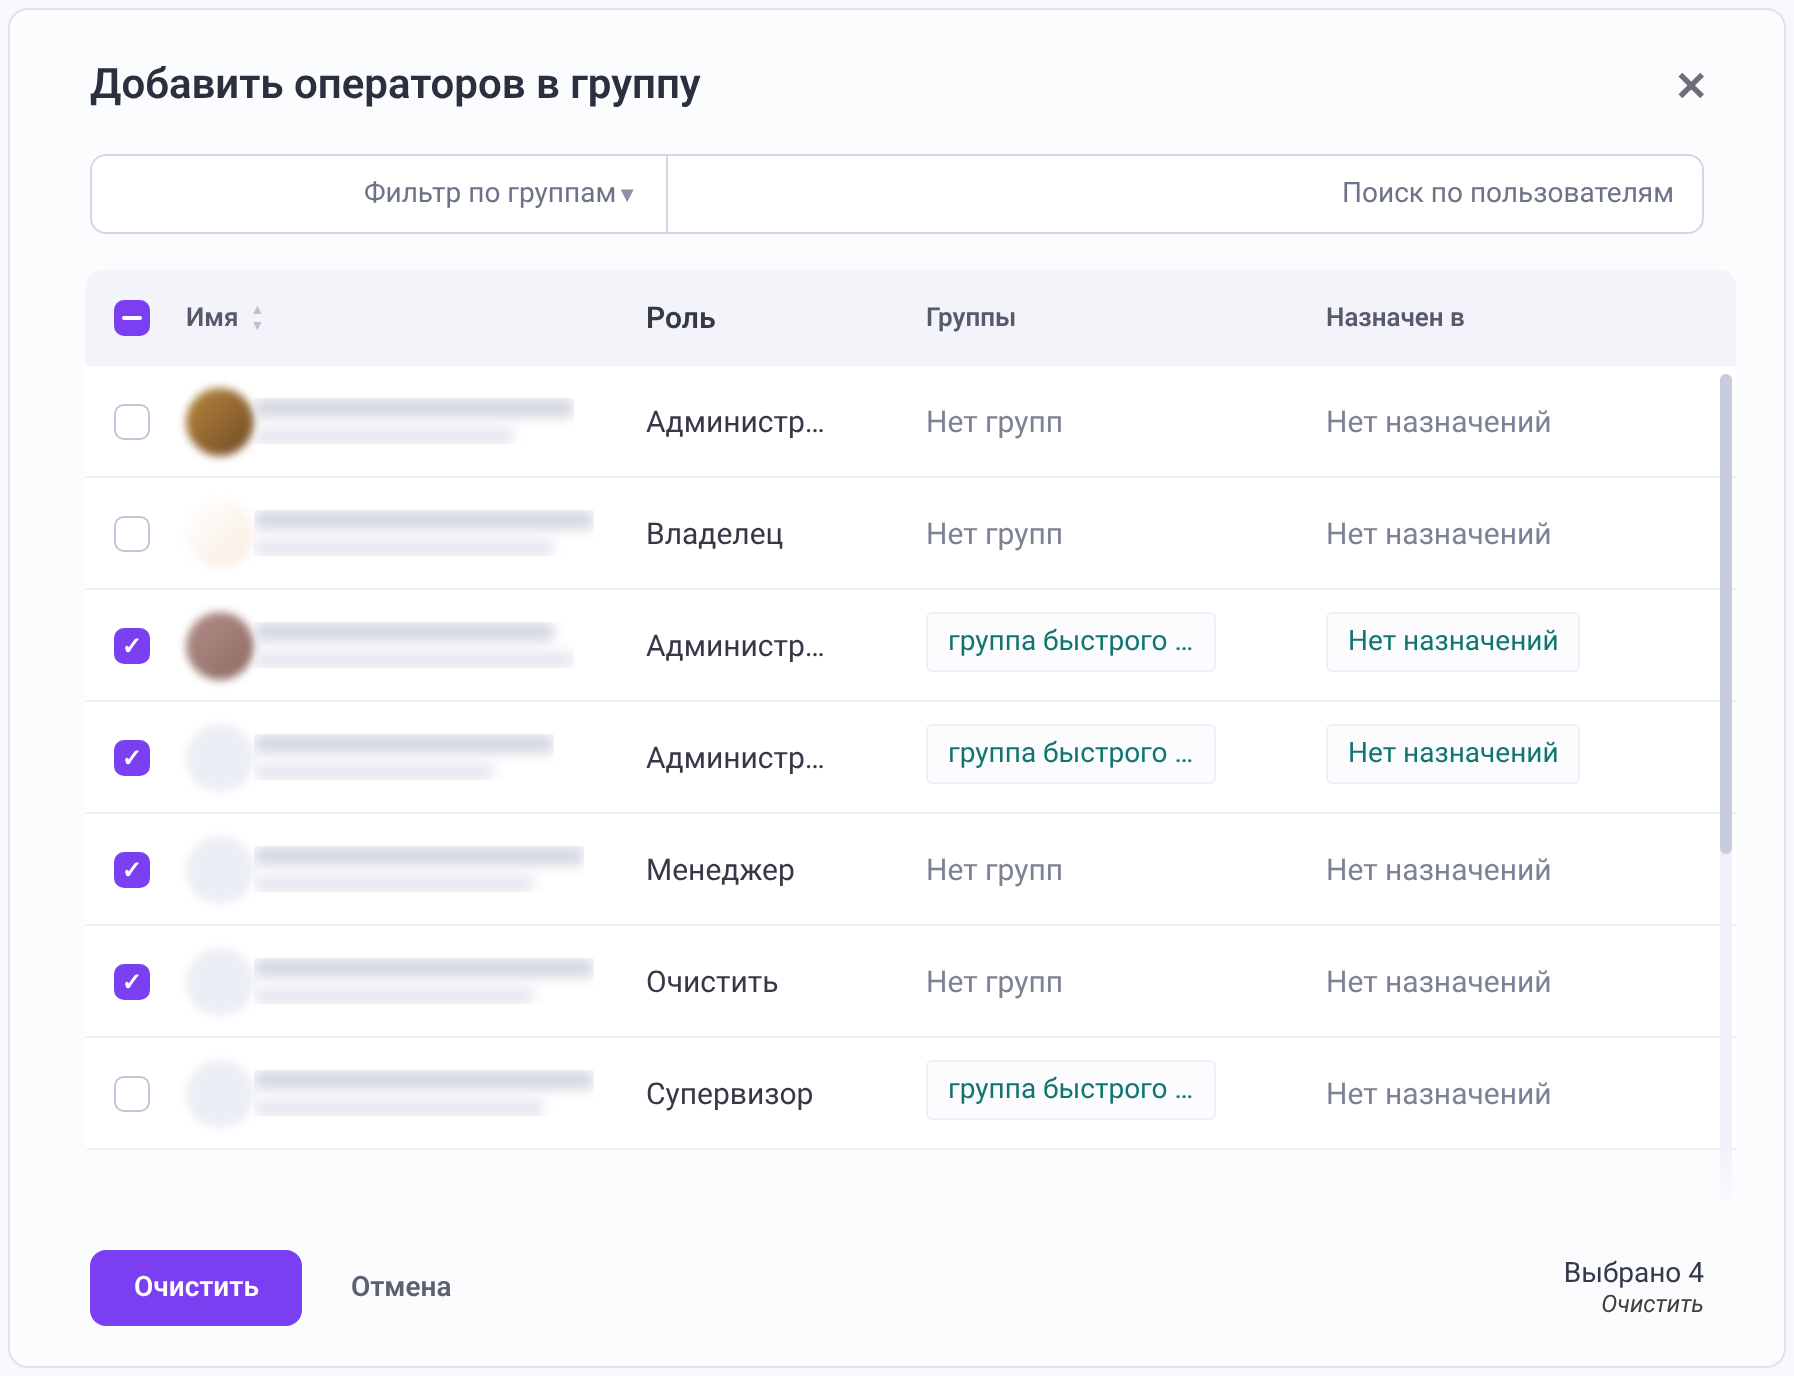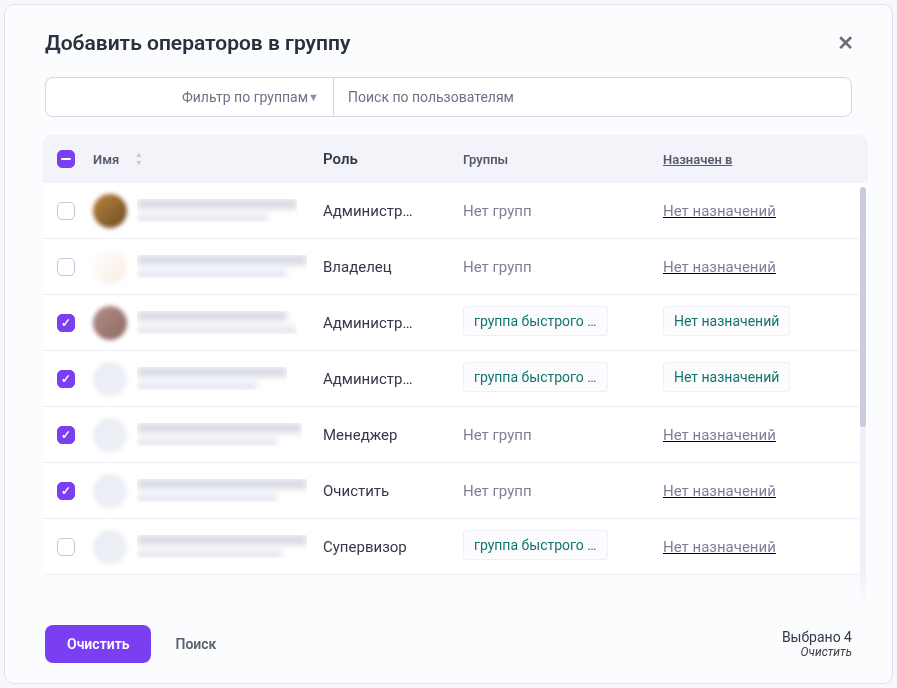--- a/index.html
+++ b/index.html
@@ -4,30 +4,30 @@
 <style>
 * { box-sizing: border-box; margin: 0; padding: 0; font-family: -apple-system, BlinkMacSystemFont, "Segoe UI", Roboto, Arial, sans-serif; }
 body { background: #f8f8fc; width: 897px; height: 688px; overflow: hidden; position: relative; }
 .modal { position: absolute; top: 4px; left: 4px; right: 4px; bottom: 4px; background: #fbfcfe; border: 1px solid #dfe1f0; border-radius: 10px; display: flex; flex-direction: column; }
 .modal-header { display: flex; align-items: center; justify-content: space-between; padding: 22px 30px 0 40px; }
 .modal-title { font-size: 21px; font-weight: 600; color: #2c2f3e; }
 .close-btn { font-size: 20px; font-weight: 700; color: #6d6e7a; cursor: pointer; background: none; border: none; padding: 4px 8px; }
 .filters { display: flex; padding: 18px 40px 0 40px; gap: 0; }
 .filter-dropdown { flex: 0 0 288px; border: 1px solid #d4d6e6; border-right: none; border-radius: 8px 0 0 8px; background: #fff; height: 40px; display: flex; align-items: center; justify-content: flex-end; padding: 0 14px; color: #6d7387; font-size: 14px; cursor: pointer; }
 .filter-dropdown .caret { font-size: 11px; color: #8d90a5; }
-.search-input { flex: 1; border: 1px solid #d4d6e6; border-radius: 0 8px 8px 0; background: #fff; height: 40px; padding: 0 14px; font-size: 14px; color: #6d28d9; outline: none; }
+.search-input { flex: 1; border: 1px solid #d4d6e6; border-radius: 0 8px 8px 0; background: #fff; height: 40px; padding: 0 14px; font-size: 14px; color: #6d28d9; outline: none; text-align: right; }
 .search-input::placeholder { color: #6d7387; }
 .table-wrap { margin: 18px 24px 0 38px; flex: 1; overflow: hidden; position: relative; border-radius: 8px 8px 0 0; }
 .thead { display: flex; align-items: center; background: #f3f4fa; height: 48px; padding-left: 14px; border-radius: 8px 8px 0 0; font-size: 13px; font-weight: 600; color: #58596b; }
 .row { display: flex; align-items: center; height: 56px; padding-left: 14px; border-bottom: 1px solid #edeef5; background: #fff; }
 .col-chk { width: 36px; flex-shrink: 0; display: flex; align-items: center; }
-.col-name { width: 230px; flex-shrink: 0; display: flex; align-items: center; gap: 10px; }
+.col-name { width: 230px; flex-shrink: 0; display: flex; align-items: center; gap: 0; }
 .col-role { width: 140px; flex-shrink: 0; color: #363848; font-size: 15px; white-space: nowrap; overflow: hidden; text-overflow: ellipsis; padding-right: 12px; }
 .col-groups { width: 200px; flex-shrink: 0; padding-right: 10px; }
-.col-assigned { flex: 1; text-decoration: underline; }
+.col-assigned { flex: 1; }
 .checkbox { width: 18px; height: 18px; border-radius: 5px; border: 1.5px solid #c3c5d8; background: #fff; cursor: pointer; display: inline-flex; align-items: center; justify-content: center; }
 .checkbox.checked { background: #7b3ff2; border-color: #7b3ff2; }
 .checkbox.checked::after { content: "✓"; color: #fff; font-size: 12px; font-weight: 700; }
 .checkbox.minus { background: #7b3ff2; border-color: #7b3ff2; }
 .checkbox.minus::after { content: ""; display: block; width: 10px; height: 2px; background: #fff; border-radius: 1px; }
 .avatar { width: 34px; height: 34px; border-radius: 50%; background: #e6e7ef; flex-shrink: 0; filter: blur(2px); }
 .avatar.a1{background:linear-gradient(135deg,#b8863a,#6f4a26);} .avatar.a2{background:linear-gradient(135deg,#fff,#f9ece0);} .avatar.a3{background:linear-gradient(135deg,#b38e88,#8d6a63);} .avatar.a4{background:#eceef5;} .avatar.a5{background:#eceef5;} .avatar.a6{background:#eceef5;} .avatar.a7{background:#eceef5;}
 .name-block { display: flex; flex-direction: column; overflow: hidden; }
 .name-line { height: 10px; background: #d7d9e3; border-radius: 3px; margin-bottom: 5px; filter: blur(3px); }
 .sub-line { height: 8px; background: #e4e6ef; border-radius: 3px; filter: blur(3px); }
@@ -188,20 +188,20 @@
         </div>
       </div>
     <div class="scrollbar-track"></div>
     <div class="scrollbar-thumb"></div>
     <div class="fade"></div>
   </div>
 
   <div class="footer">
     <div class="footer-left">
       <button class="btn-primary">Очистить</button>
-      <button class="btn-cancel">Поиск</button>
+      <button class="btn-cancel">Отмена</button>
     </div>
     <div class="footer-right">
       <div class="selected-count">Выбрано 4</div>
       <span class="clear-link">Очистить</span>
     </div>
   </div>
 </div>
 
 </body></html>

